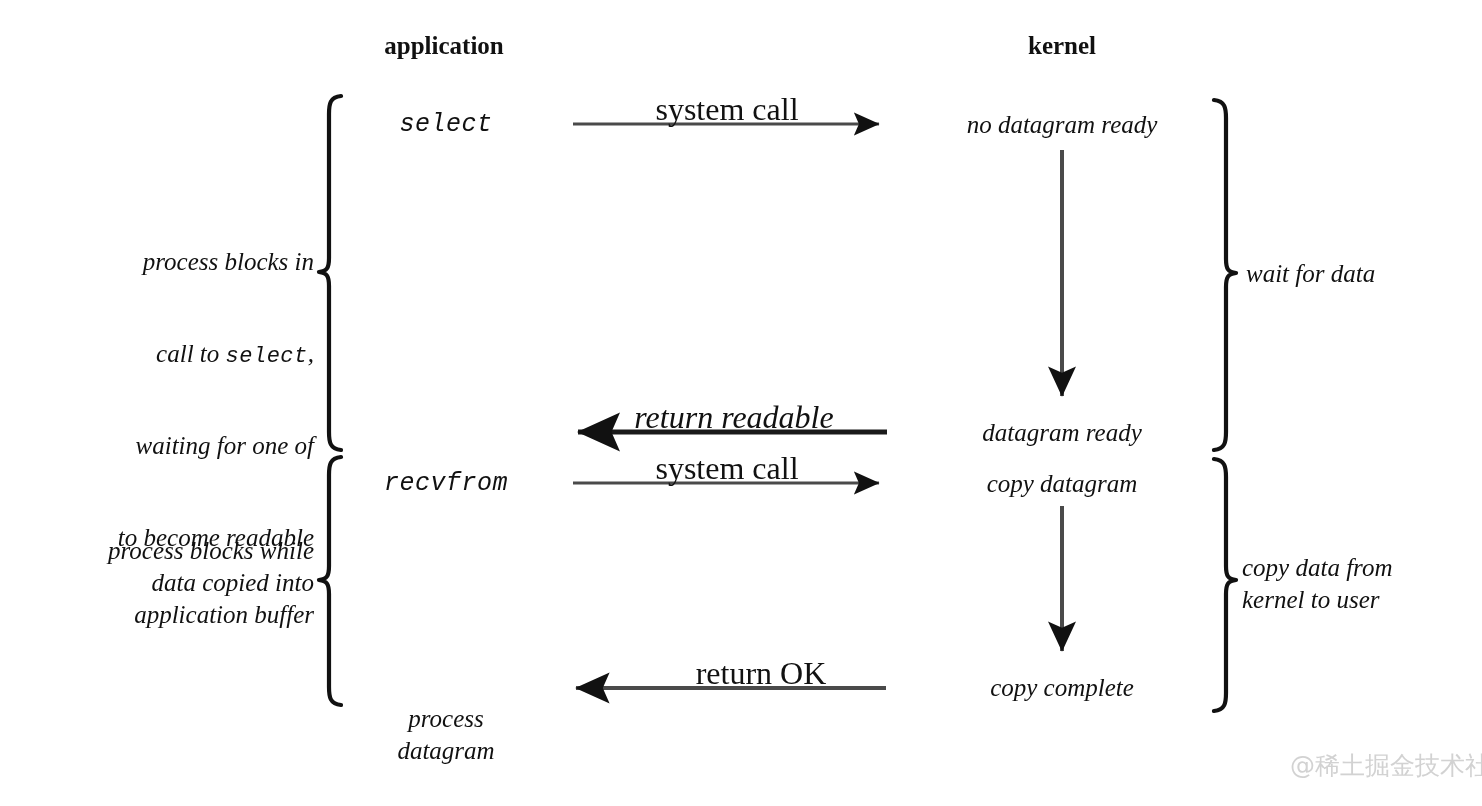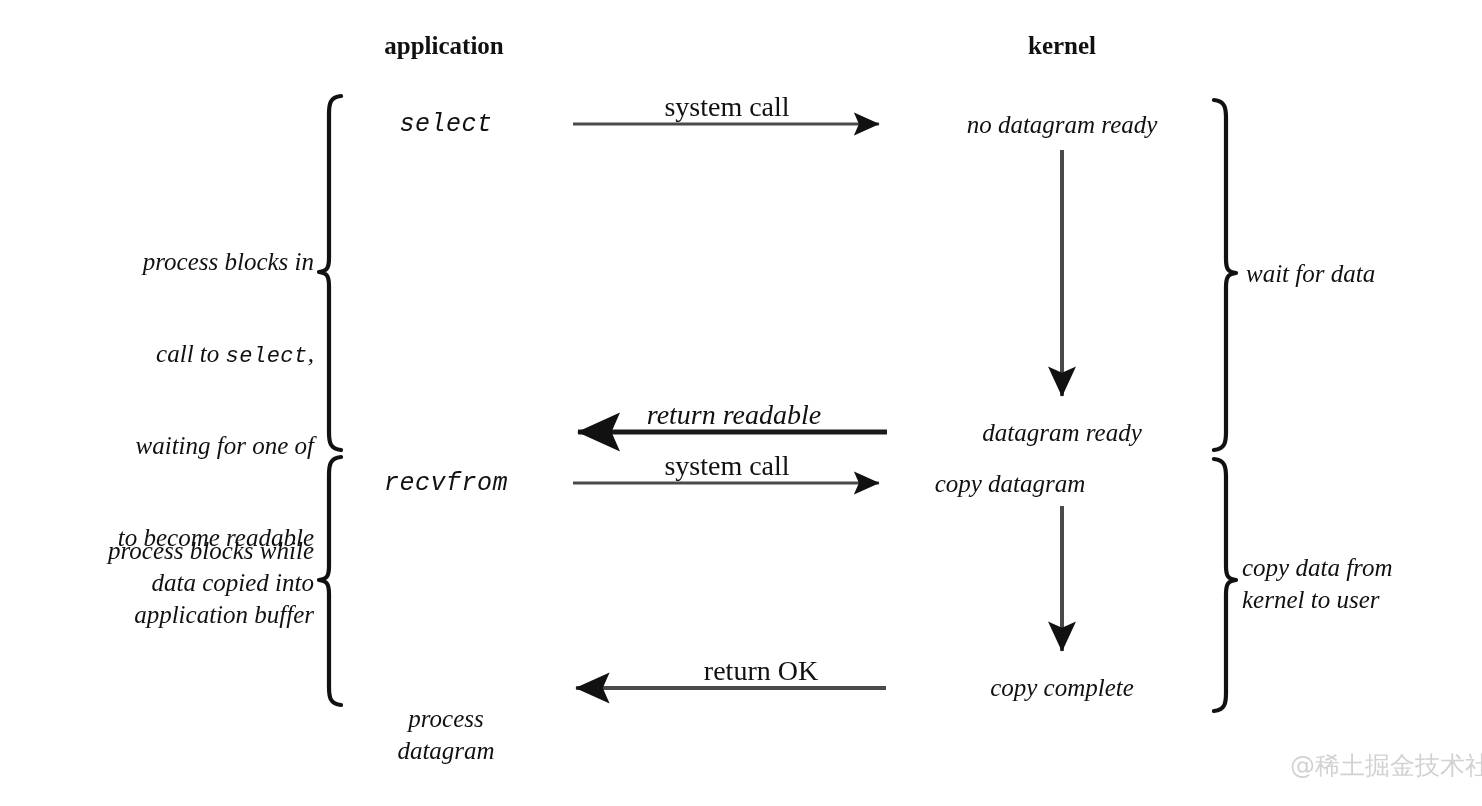--- a/index.html
+++ b/index.html
@@ -31,21 +31,21 @@
   }
   .hdr {
     font-weight: bold;
     font-size: 25px;
   }
   .body-txt {
     font-size: 25px;
     font-style: italic;
   }
   .lbl {
-    font-size: 28px;
+    font-size: 32px;
   }
   .ctr {
     text-align: center;
     transform: translateX(-50%);
   }
   .rt {
     text-align: right;
     transform: translateX(-100%);
   }
   .multi {
@@ -165,21 +165,21 @@
 
   <div class="txt mono body-txt ctr" style="left:446px; top:469px;">recvfrom</div>
 
   <div class="txt serif body-txt ctr multi" style="left:446px; top:703px;">process
 datagram</div>
 
   <div class="txt serif body-txt ctr" style="left:1062px; top:110px;">no datagram ready</div>
 
   <div class="txt serif body-txt ctr" style="left:1062px; top:418px;">datagram ready</div>
 
-  <div class="txt serif body-txt ctr" style="left:1010px; top:469px;">copy datagram</div>
+  <div class="txt serif body-txt ctr" style="left:1062px; top:469px;">copy datagram</div>
 
   <div class="txt serif body-txt ctr" style="left:1062px; top:673px;">copy complete</div>
 
   <div class="txt serif lbl ctr" style="left:727px; top:90px;">system call</div>
 
   <div class="txt serif lbl ctr" style="left:734px; top:398px;font-style:italic;">return readable</div>
 
   <div class="txt serif lbl ctr" style="left:727px; top:449px;">system call</div>
 
   <div class="txt serif lbl ctr" style="left:761px; top:654px;">return OK</div>

